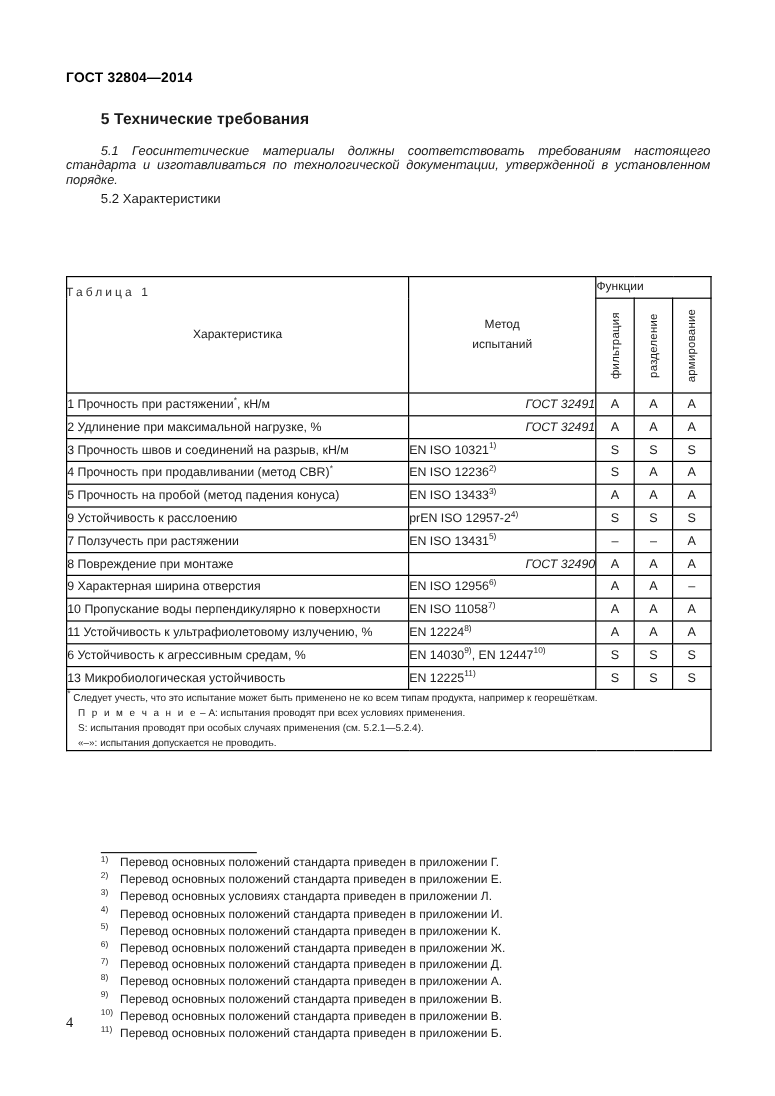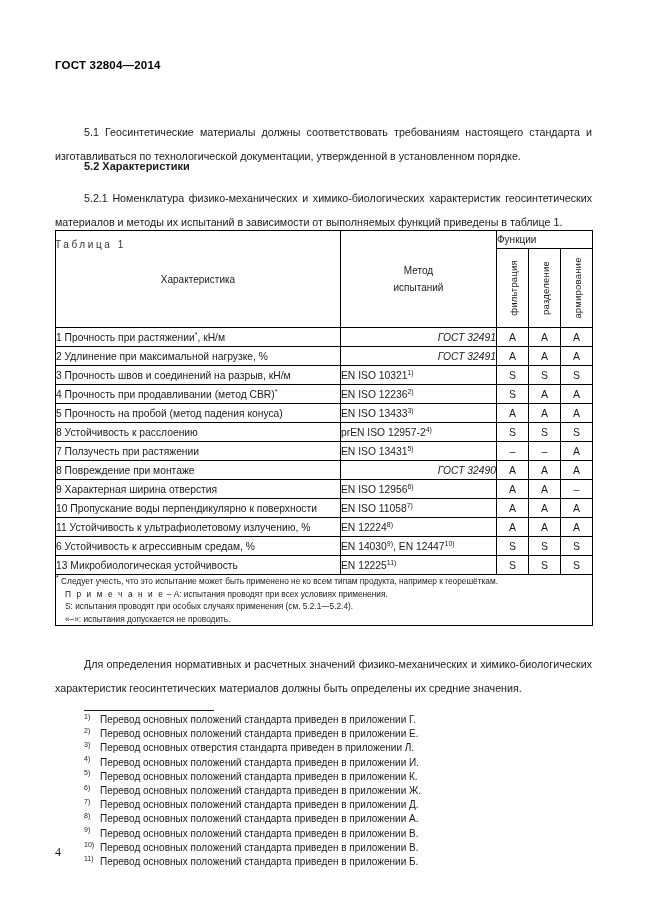--- a/index.html
+++ b/index.html
@@ -38,31 +38,32 @@
     top: 91px;
     font-size: 13px;
     font-weight: bold;
     letter-spacing: 0.1px;
   }
   .sub-title {
     position: absolute;
     left: 84px;
     top: 160px;
     font-size: 11px;
-    font-weight: bold;
+    font-weight: normal;
   }
 
   
   .para {
     position: absolute;
     font-size: 10.7px;
-    line-height: 24px;
+    line-height: 12px;
     text-align: justify;
     text-justify: inter-word;
     color: #1a1a1a;
+    font-style: italic;
   }
   .para.p51 { left: 55px; top: 120px; width: 537px; text-indent: 29px; }
   .para.p521 { left: 55px; top: 186px; width: 537px; text-indent: 29px; }
   .para.pafter { left: 55px; top: 652px; width: 537px; text-indent: 29px; }
 
   
   .table-caption {
     position: absolute;
     left: 55px;
     top: 215px;
@@ -187,26 +188,26 @@
     color: #111;
   }
 </style>
 </head>
 <body>
 
 <div class="page">
 
   <div class="running-head">ГОСТ 32804—2014</div>
 
+  <div class="sec-title">5 Технические требования</div>
 
   <div class="para p51">5.1 Геосинтетические материалы должны соответствовать требованиям настоящего стандарта и изготавливаться по технологической документации, утвержденной в установленном порядке.</div>
 
   <div class="sub-title">5.2 Характеристики</div>
 
-  <div class="para p521">5.2.1 Номенклатура физико-механических и химико-биологических характеристик геосинтетических материалов и методы их испытаний в зависимости от выполняемых функций приведены в таблице 1.</div>
 
   <div class="table-caption">Таблица 1</div>
 
   <div class="tbl-wrap">
     <table class="main">
       <colgroup>
         <col class="col-char">
           <col class="col-meth">
         <col class="col-fn">
           <col class="col-fn">
@@ -263,21 +264,21 @@
             <td class="cell-fn">A</td>
           </tr>
           <tr>
             <td class="cell-char">5 Прочность на пробой (метод падения конуса)</td>
             <td class="cell-meth">EN ISO 13433<sup>3)</sup></td>
             <td class="cell-fn">A</td>
             <td class="cell-fn">A</td>
             <td class="cell-fn">A</td>
           </tr>
           <tr>
-            <td class="cell-char">8 Устойчивость к расслоению</td>
+            <td class="cell-char">9 Устойчивость к расслоению</td>
             <td class="cell-meth">prEN ISO 12957-2<sup>4)</sup></td>
             <td class="cell-fn">S</td>
             <td class="cell-fn">S</td>
             <td class="cell-fn">S</td>
           </tr>
           <tr>
             <td class="cell-char">7 Ползучесть при растяжении</td>
             <td class="cell-meth">EN ISO 13431<sup>5)</sup></td>
             <td class="cell-fn">–</td>
             <td class="cell-fn">–</td>
@@ -338,27 +339,26 @@
               <span>– A: испытания проводят при всех условиях применения.</span>
             </span>
             <span class="nline ind">S: испытания проводят при особых случаях применения (см. 5.2.1—5.2.4).</span>
             <span class="nline ind">«–»: испытания допускается не проводить.</span>
           </td>
         </tr>
       </tfoot>
     </table>
   </div>
 
-  <div class="para pafter">Для определения нормативных и расчетных значений физико-механических и химико-биологических характеристик геосинтетических материалов должны быть определены их средние значения.</div>
 
   <div class="fn-rule"></div>
   <div class="fn-list" id="fnlist">
       <div class="fn-item"><span class="mark">1)</span><span>Перевод основных положений стандарта приведен в приложении Г.</span></div>
       <div class="fn-item"><span class="mark">2)</span><span>Перевод основных положений стандарта приведен в приложении Е.</span></div>
-      <div class="fn-item"><span class="mark">3)</span><span>Перевод основных отверстия стандарта приведен в приложении Л.</span></div>
+      <div class="fn-item"><span class="mark">3)</span><span>Перевод основных условиях стандарта приведен в приложении Л.</span></div>
       <div class="fn-item"><span class="mark">4)</span><span>Перевод основных положений стандарта приведен в приложении И.</span></div>
       <div class="fn-item"><span class="mark">5)</span><span>Перевод основных положений стандарта приведен в приложении К.</span></div>
       <div class="fn-item"><span class="mark">6)</span><span>Перевод основных положений стандарта приведен в приложении Ж.</span></div>
       <div class="fn-item"><span class="mark">7)</span><span>Перевод основных положений стандарта приведен в приложении Д.</span></div>
       <div class="fn-item"><span class="mark">8)</span><span>Перевод основных положений стандарта приведен в приложении А.</span></div>
       <div class="fn-item"><span class="mark">9)</span><span>Перевод основных положений стандарта приведен в приложении В.</span></div>
       <div class="fn-item"><span class="mark">10)</span><span>Перевод основных положений стандарта приведен в приложении В.</span></div>
       <div class="fn-item"><span class="mark">11)</span><span>Перевод основных положений стандарта приведен в приложении Б.</span></div>
     </div>
 

